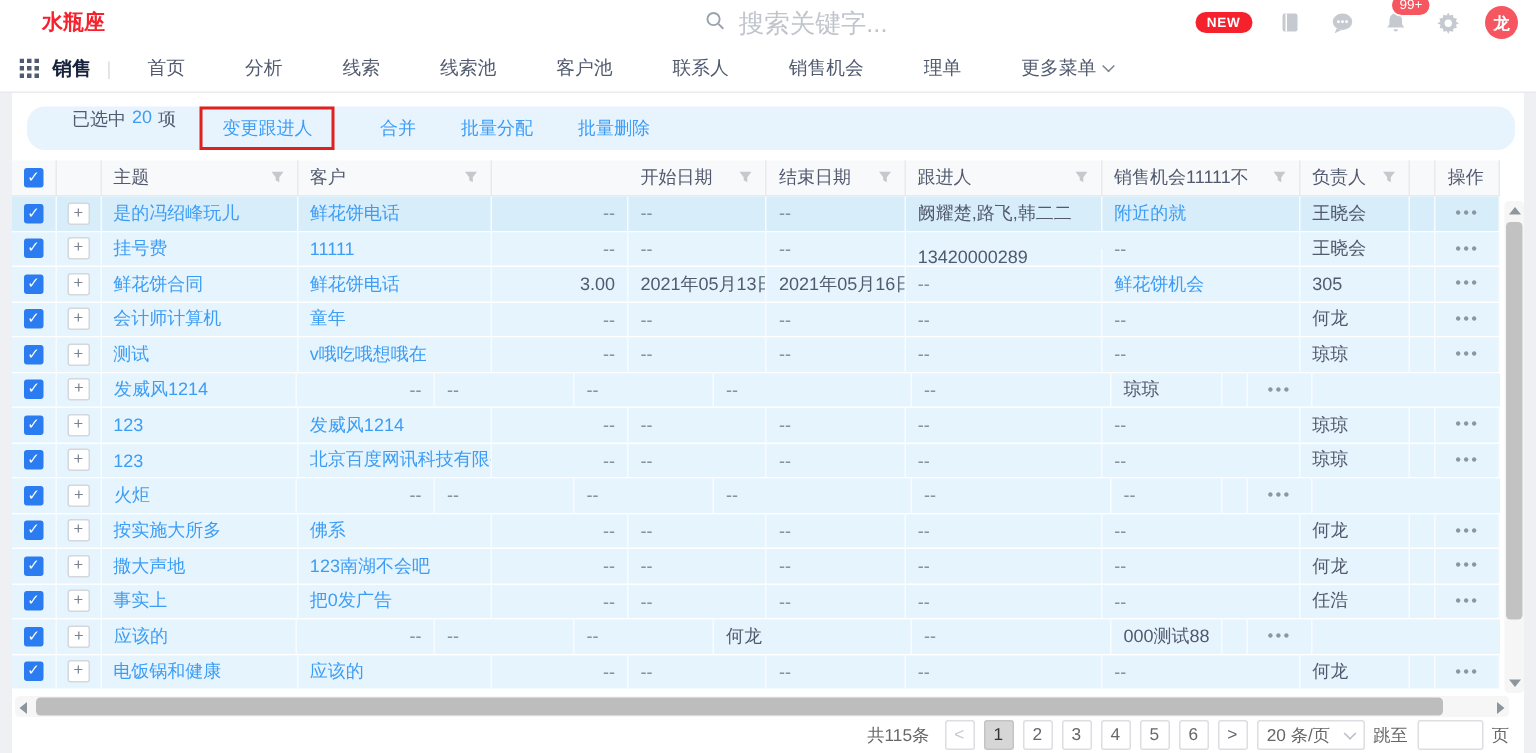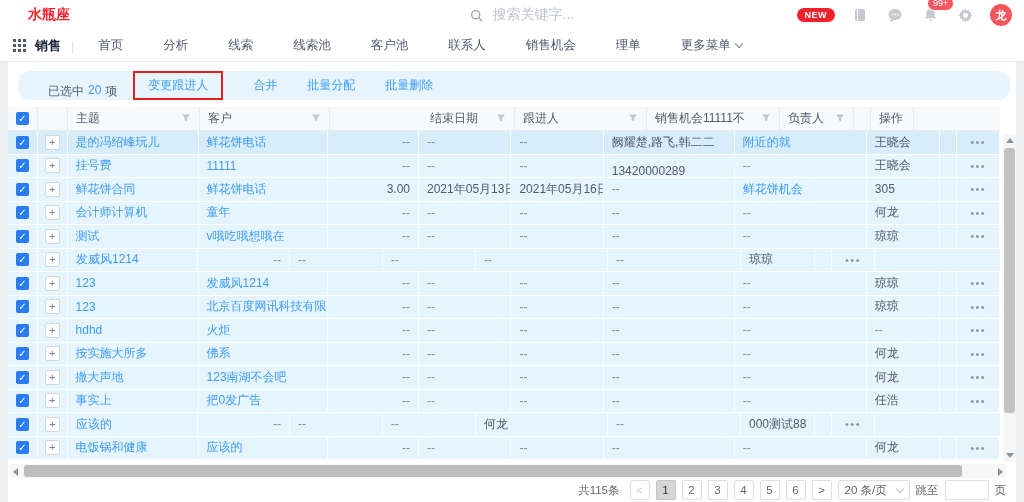--- a/index.html
+++ b/index.html
@@ -3,40 +3,40 @@
 <meta charset="utf-8">
 <style>
   *{box-sizing:border-box;margin:0;padding:0}
   html,body{width:1024px;height:502px;overflow:hidden}
   body{font-family:"Liberation Sans","DejaVu Sans",sans-serif;background:#eef0f3;position:relative;font-size:12px;color:#515a6e}
 
   
   .topbar{position:absolute;left:0;top:0;width:1024px;height:30px;background:#fff;display:flex;align-items:center}
   .app-title{color:#f5222d;font-weight:bold;font-size:14px;margin-left:28px}
   .top-right{position:absolute;right:12px;top:0;height:30px;display:flex;align-items:center;gap:15px}
-  .search-box{display:flex;align-items:center;gap:6px;width:240px;color:#c0c4cc;font-size:14px;margin-right:75px}
+  .search-box{display:flex;align-items:flex-start;gap:6px;width:240px;color:#c0c4cc;font-size:17px;margin-right:75px}
   .badge-new{background:#f5222d;color:#fff;font-size:9px;font-weight:bold;padding:2px 8px;border-radius:9px;letter-spacing:.5px}
   .icon-btn{display:flex;align-items:center;justify-content:center;width:20px;height:20px}
   .bell-wrap{position:relative}
   .badge-99{position:absolute;top:-9px;left:7px;background:#f5565f;color:#fff;font-size:9px;line-height:11px;padding:1px 5px;border-radius:8px;border:1px solid #fff}
   .avatar{width:22px;height:22px;border-radius:50%;background:#f5565f;color:#fff;font-size:11px;display:flex;align-items:center;justify-content:center;font-weight:bold}
 
   
   .navbar{position:absolute;left:0;top:30px;width:1024px;height:32px;background:#fff;border-bottom:1px solid #e8eaec;display:flex;align-items:center;font-size:12.5px;color:#515a6e}
   .grid-icon{margin-left:13px;display:flex}
   .module{font-weight:bold;color:#17233d;margin:0 10px 0 9px;font-size:13px}
   .nav-divider{color:#dcdee2;margin-right:4px}
   .nav-tab{padding:0 20px;cursor:pointer;white-space:nowrap}
   .nav-more{padding:0 8px 0 20px;cursor:pointer;display:flex;align-items:center;white-space:nowrap}
   .chev{display:inline-block;width:6px;height:6px;border-right:1.4px solid #7a828e;border-bottom:1.4px solid #7a828e;transform:rotate(45deg);margin-left:5px;margin-top:-3px}
 
   
   .card{position:absolute;left:8px;top:62px;width:1008px;height:440px;background:#fff}
 
-  .toolbar{position:absolute;left:10px;top:9px;width:992px;height:29px;background:#e7f4fe;border-radius:12px;display:flex;align-items:flex-end;font-size:12px;color:#515a6e}
+  .toolbar{position:absolute;left:10px;top:9px;width:992px;height:29px;background:#e7f4fe;border-radius:12px;display:flex;align-items:flex-start;font-size:12px;color:#515a6e}
   .sel-info{margin-left:30px;display:flex;gap:4px}
   .sel-count{color:#3d9df5}
   .tb-btn{color:#3d9df5;margin-left:30px;cursor:pointer;white-space:nowrap}
   .tb-btn.hl{border:2px solid #e0201c;padding:4px 13px;margin-left:16px}
 
   
   .thead{position:absolute;left:0;top:45px;width:992px;height:24px;display:flex;background:#f8f9fb;border-bottom:1px solid #e8eaec;font-size:12px;color:#515a6e}
   .th{display:flex;align-items:center;padding:0 8px;border-right:1px solid #e8eaec;height:100%;overflow:hidden;white-space:nowrap}
   .th .lbl{flex:1}
   .th.center{justify-content:center;padding:0}
@@ -188,20 +188,26 @@
             <path d="M1 1.5h8L6.2 5.2v3.3L3.8 7.2V5.2z" fill="#c5c8ce"></path>
           </svg></span>
       </div>
       <div class="th" style="width: 92px; margin-top: 48px;">
         <span class="lbl">时长</span>
         <span><svg width="10" height="10" viewBox="0 0 10 10">
             <path d="M1 1.5h8L6.2 5.2v3.3L3.8 7.2V5.2z" fill="#c5c8ce"></path>
           </svg></span>
       </div>
       <div class="th" style="width: 93px;">
+        <span class="lbl">开始日期</span>
+        <span><svg width="10" height="10" viewBox="0 0 10 10">
+            <path d="M1 1.5h8L6.2 5.2v3.3L3.8 7.2V5.2z" fill="#c5c8ce"></path>
+          </svg></span>
+      </div>
+      <div class="th" style="width: 93px;">
         <span class="lbl">结束日期</span>
         <span><svg width="10" height="10" viewBox="0 0 10 10">
             <path d="M1 1.5h8L6.2 5.2v3.3L3.8 7.2V5.2z" fill="#c5c8ce"></path>
           </svg></span>
       </div>
       <div class="th" style="width: 132px;">
         <span class="lbl">跟进人</span>
         <span><svg width="10" height="10" viewBox="0 0 10 10">
             <path d="M1 1.5h8L6.2 5.2v3.3L3.8 7.2V5.2z" fill="#c5c8ce"></path>
           </svg></span>
@@ -508,23 +514,20 @@
         <div class="td center" style="width: 43px;">
           <span class="dots">•••</span>
         </div>
       </div>
       <div class="row">
         <div class="td center" style="width: 30px;">
           <span class="cb">✓</span>
         </div>
         <div class="td center" style="width: 30px;">
           <span class="plus">+</span>
-        </div>
-        <div class="td" style="width: 132px;">
-          <span class="link">hdhd</span>
         </div>
         <div class="td" style="width: 130px;">
           <span class="link">火炬</span>
         </div>
         <div class="td num" style="width: 92px;">
           <span class="muted">--</span>
         </div>
         <div class="td" style="width: 93px;">
           <span class="muted">--</span>
         </div>

